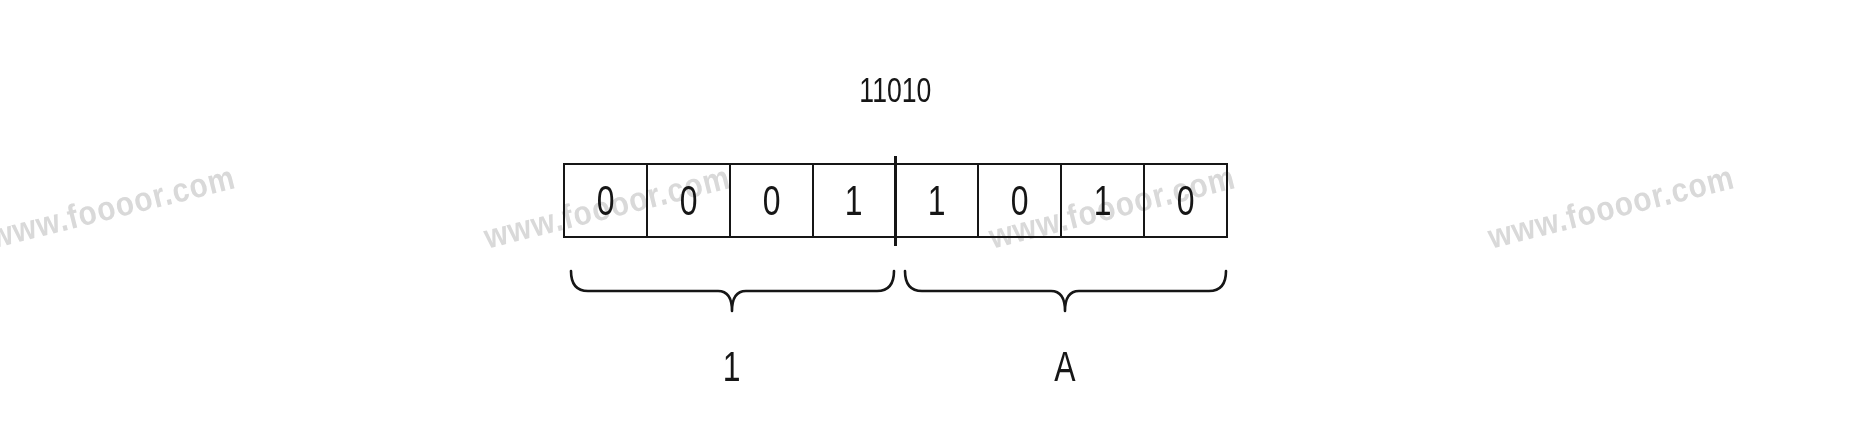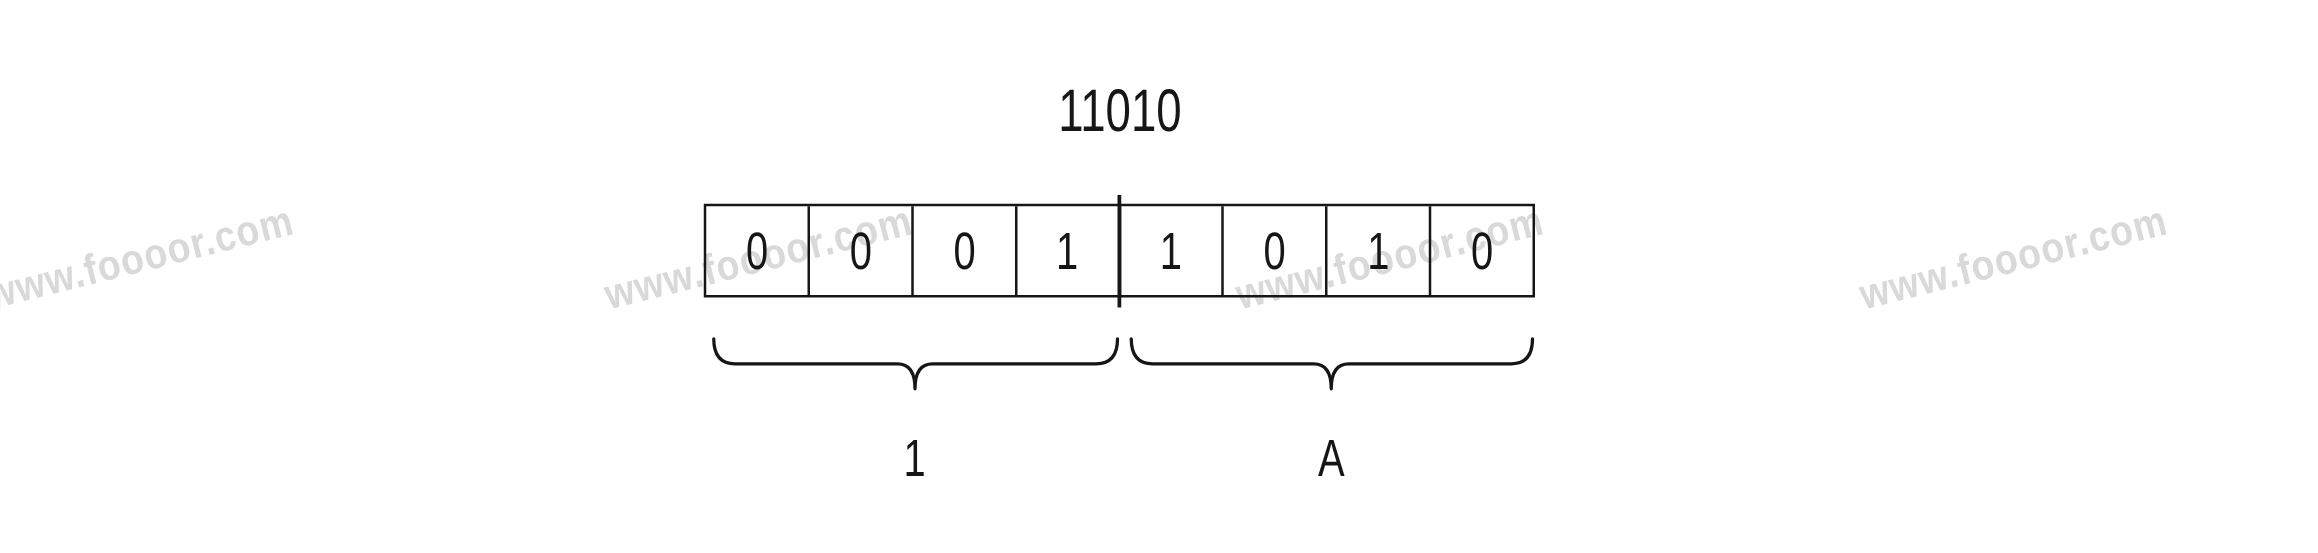--- a/index.html
+++ b/index.html
@@ -38,21 +38,21 @@
   .wm2 { left: 607px;  top: 207px; }
   .wm3 { left: 1112px; top: 207px; }
   .wm4 { left: 1611px; top: 207px; }
 
   .title {
     position: absolute;
     left: 563px;
     top: 69px;
     width: 665px;
     text-align: center;
-    font-size: 48px;
+    font-size: 35px;
     line-height: 42px;
     color: var(--ink, #161616);
   }
   .bitbox {
     position: absolute;
     left: 563px;
     top: 163px;
     width: 665px;
     height: 75px;
     border: 2px solid var(--ink, #161616);

